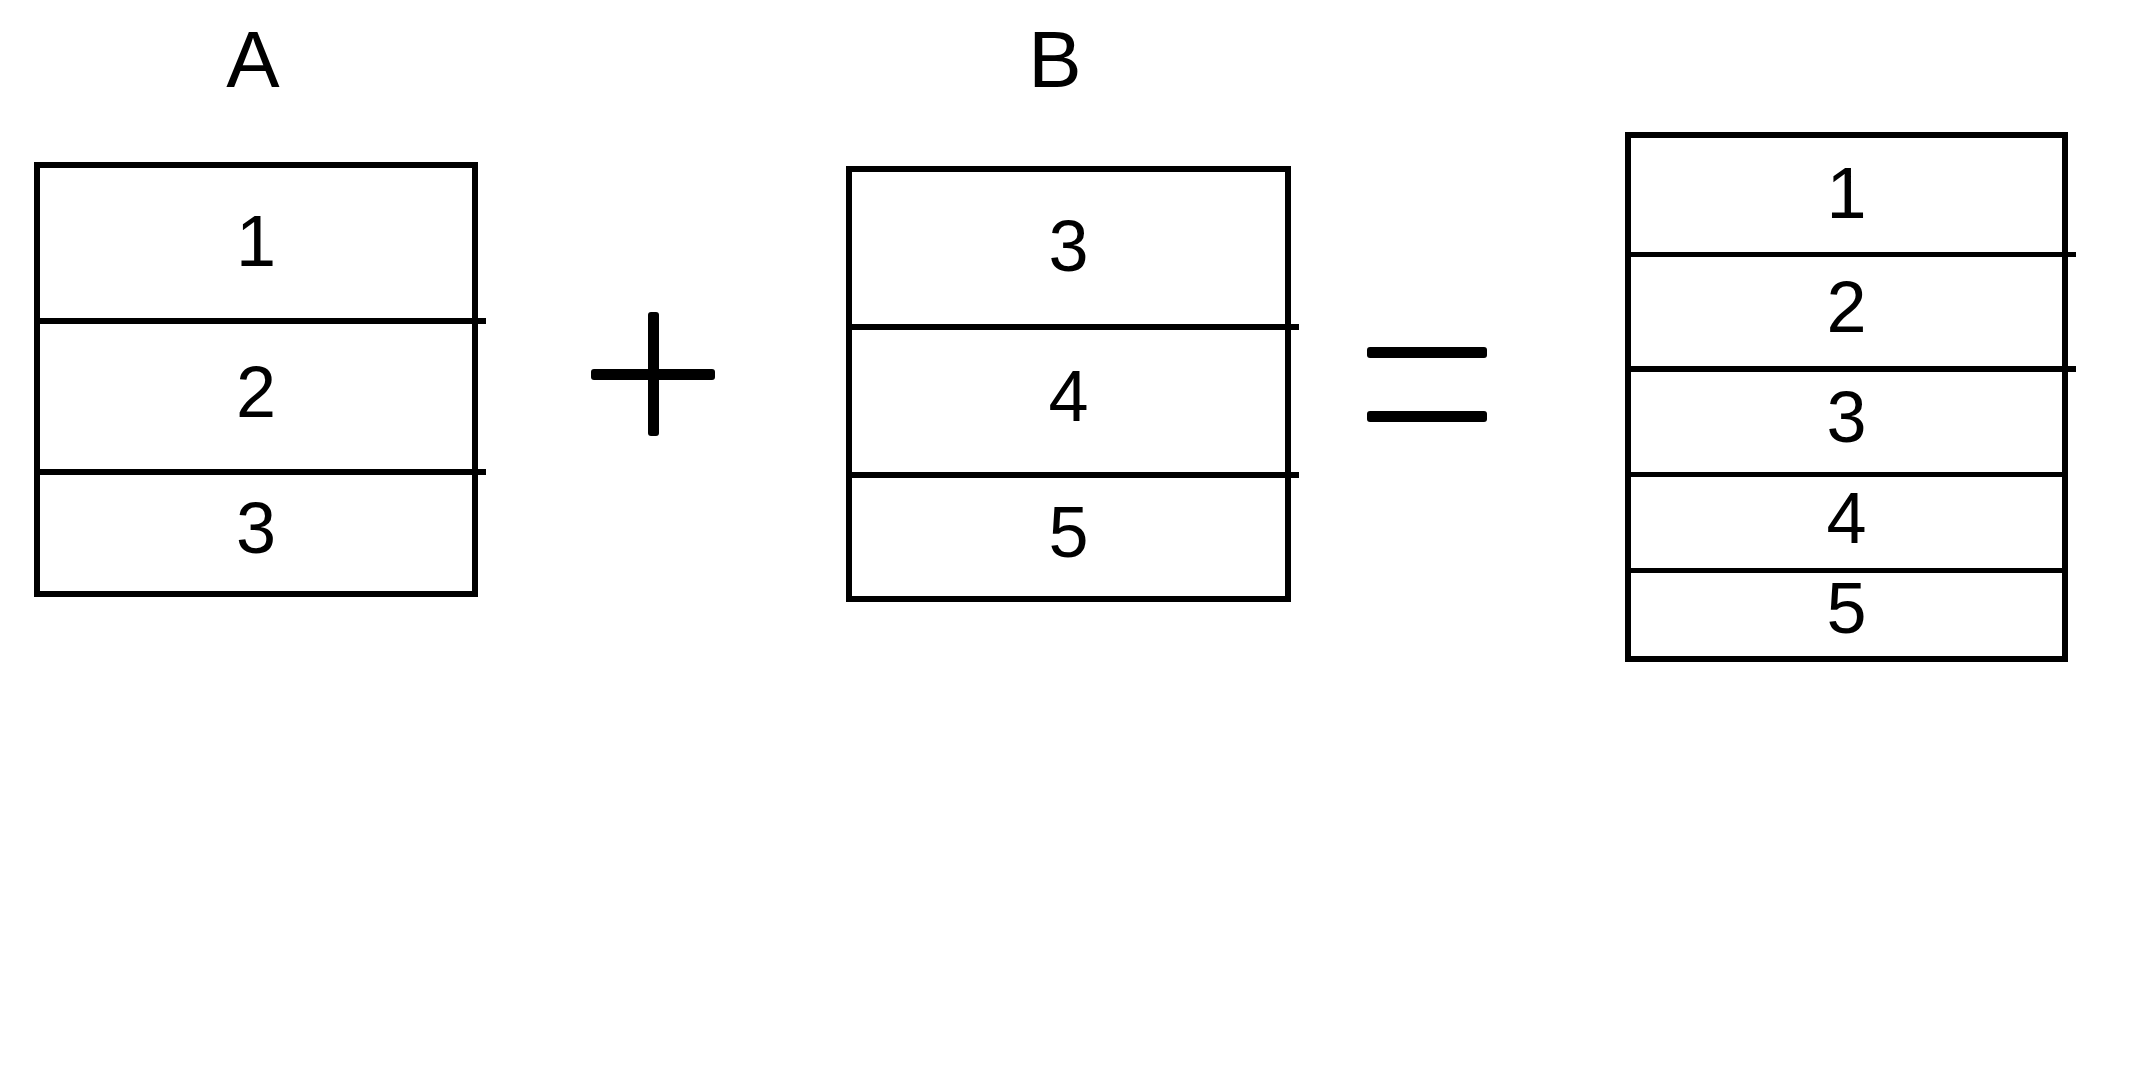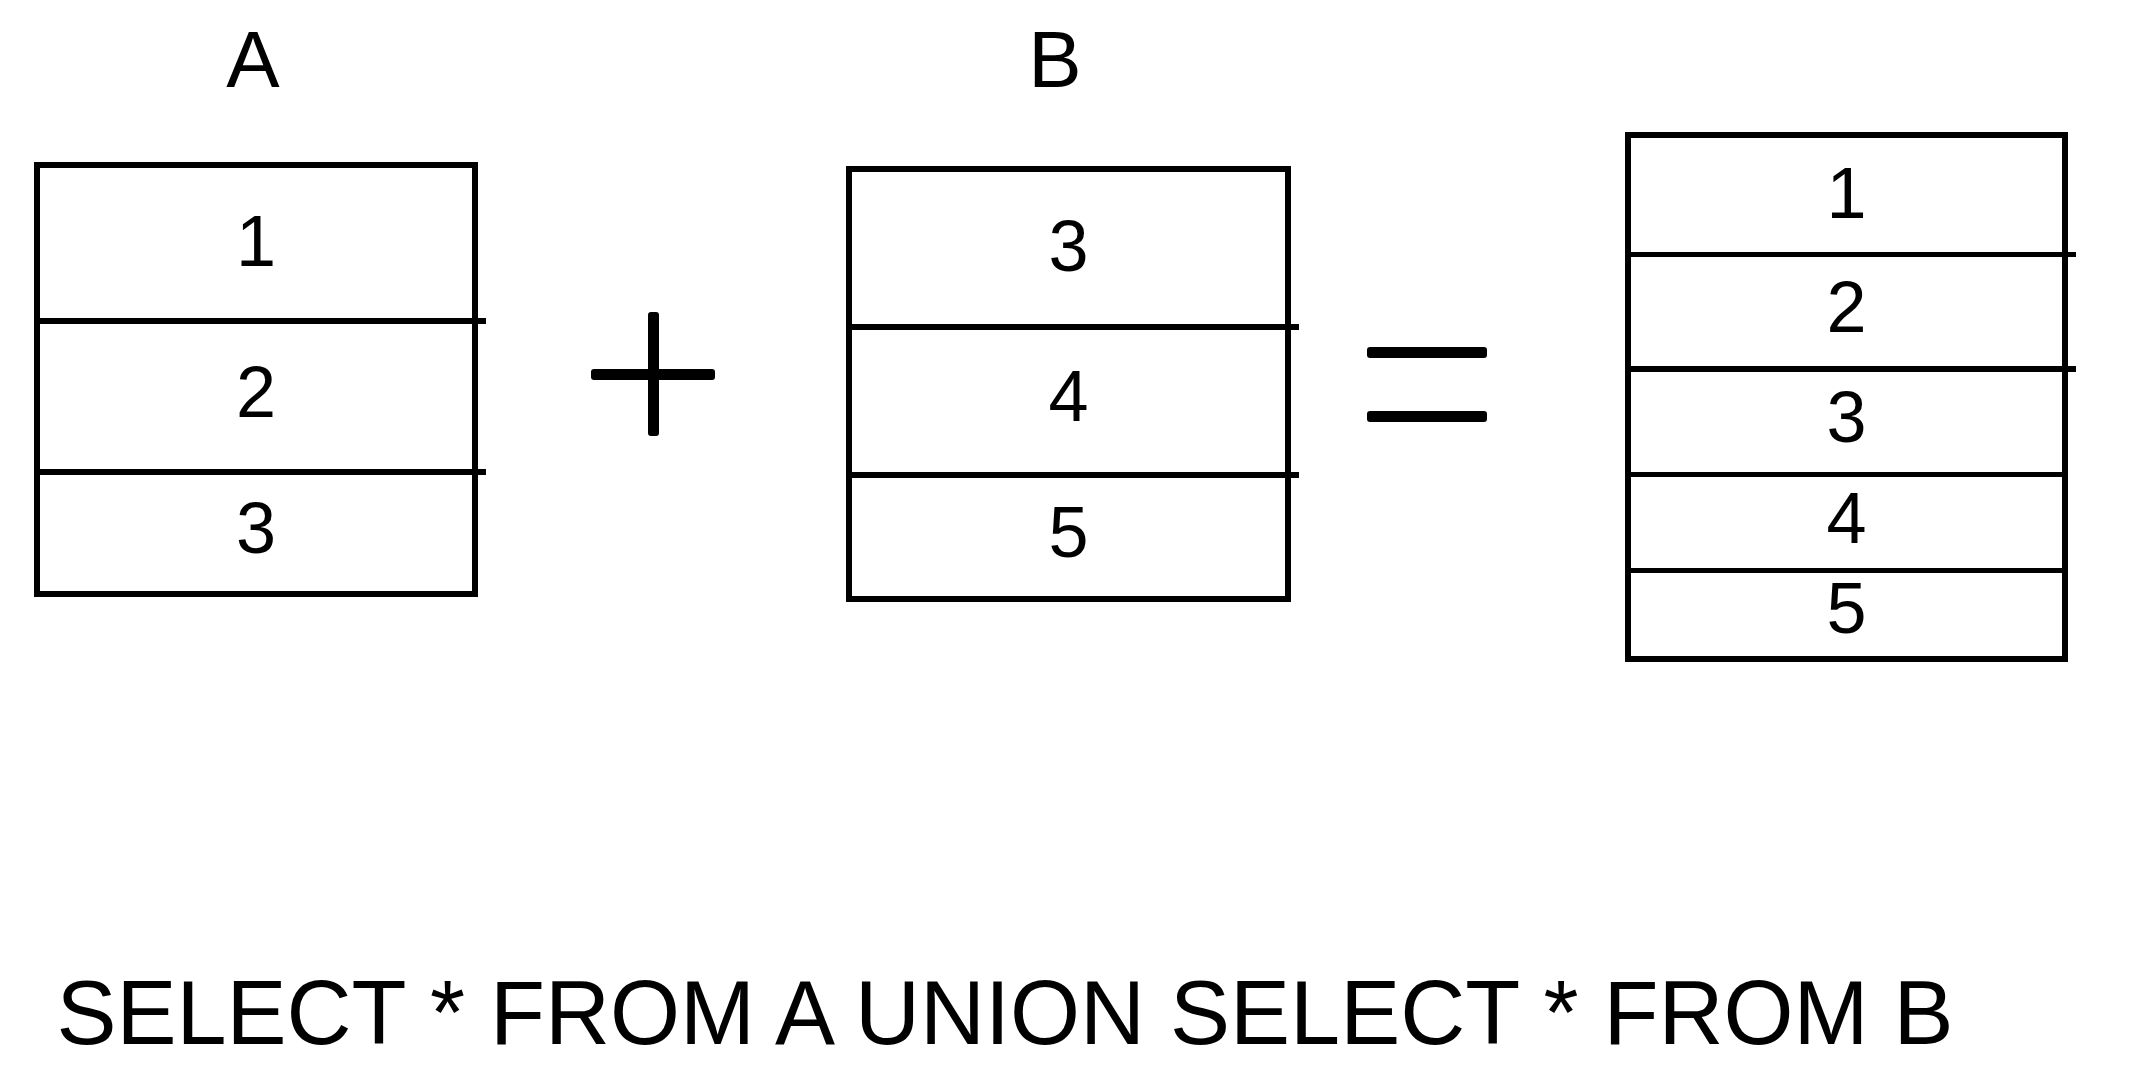--- a/index.html
+++ b/index.html
@@ -162,15 +162,14 @@
     <div class="divider" style="top:334px; width:443px; height:5px;"></div>
     <div class="row" style="height:96px;">
       <span class="cellval">4</span>
     </div>
     <div class="divider" style="top:430px; width:443px; height:5px;"></div>
     <div class="row" style="height:83px;">
       <span class="cellval">5</span>
     </div>
   </div>
 
-  <div class="caption" style="left:1005px; top:968px;">SELECT * FROM A UNION SELECT * FROM B</div>
 
 </div>
 
 </body></html>

